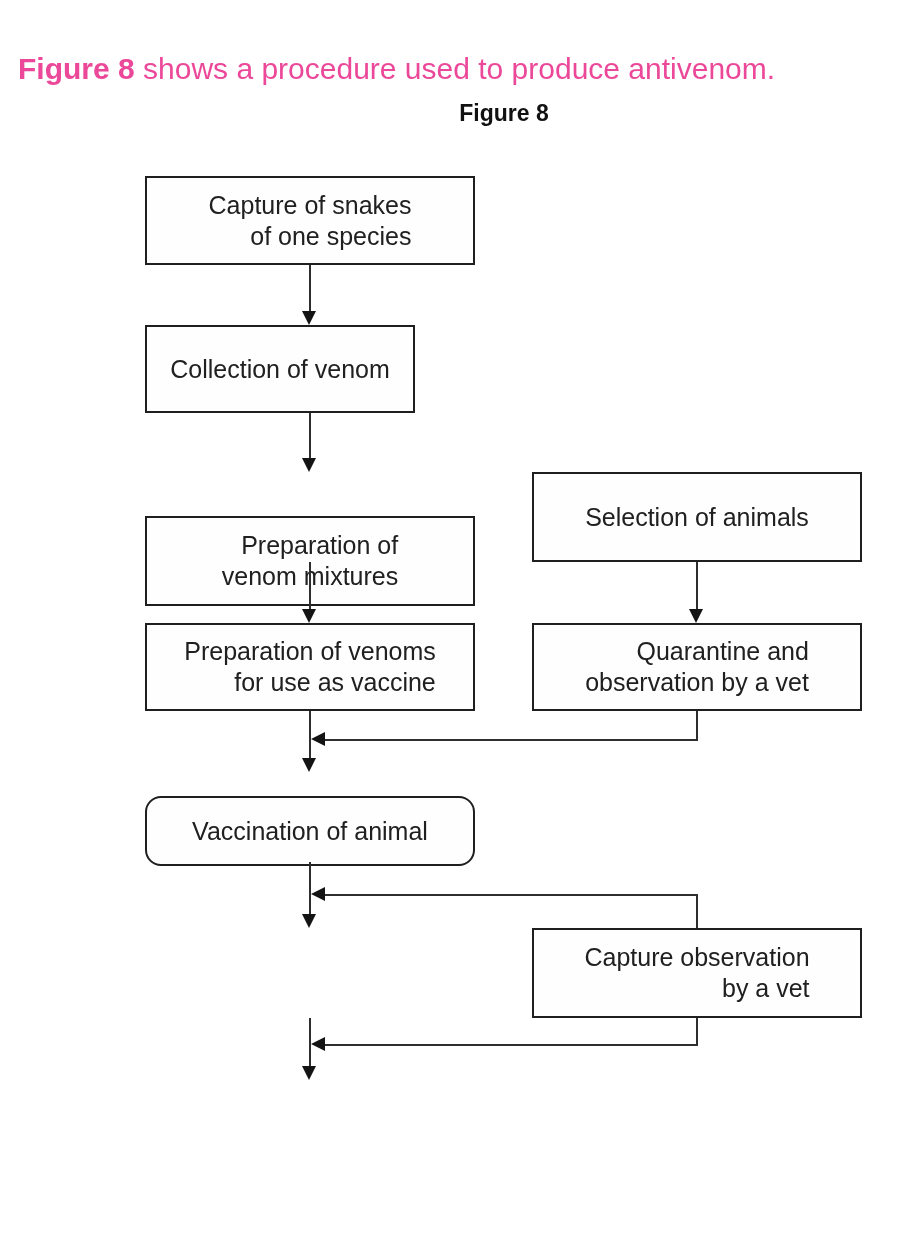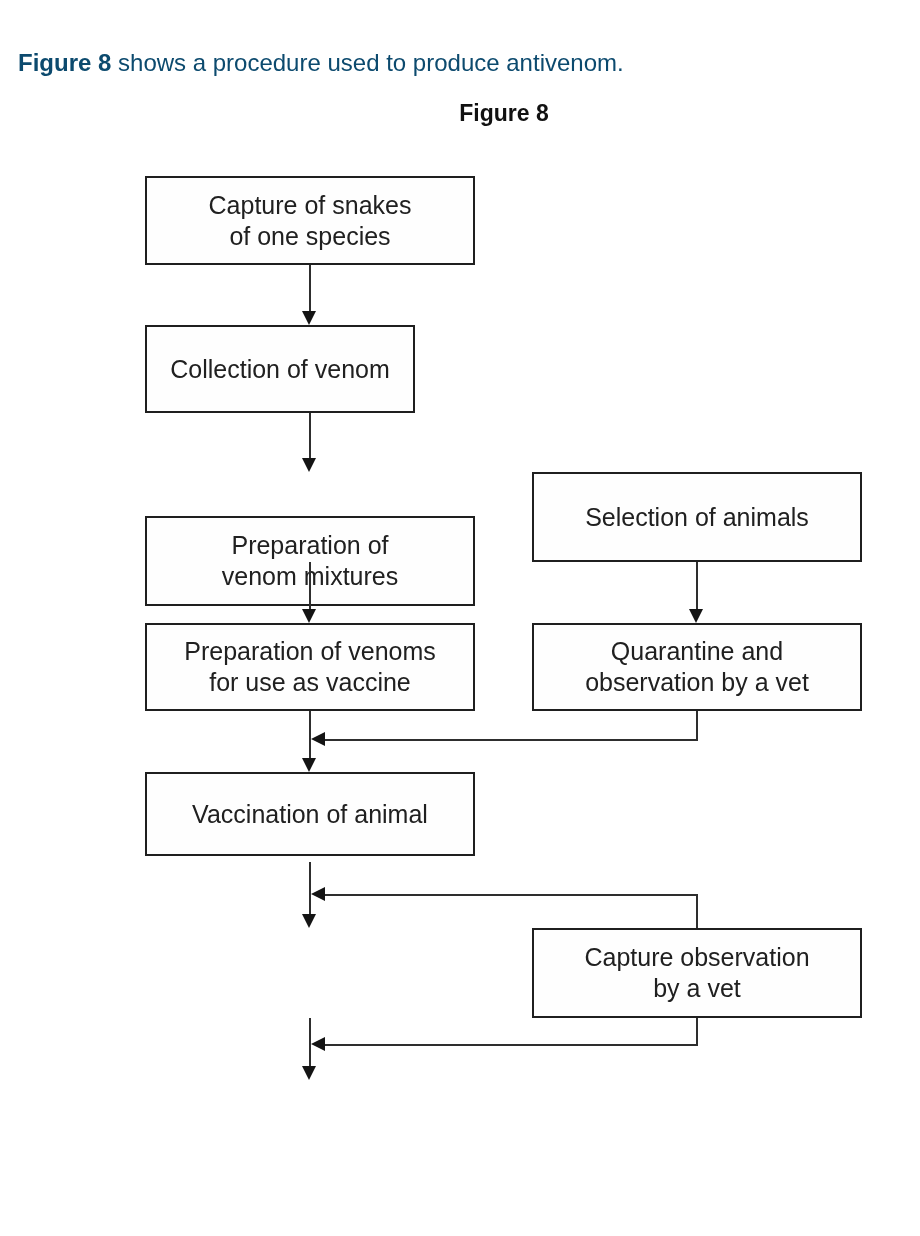--- a/index.html
+++ b/index.html
@@ -6,34 +6,34 @@
   .page{
     position:relative;
     width:920px;height:1236px;
     background:#ffffff;
     font-family:"Liberation Sans","DejaVu Sans",sans-serif;
     color:#1c1c1c;
     overflow:hidden;
   }
   .intro{
     position:absolute;left:18px;top:25px;width:880px;
-    font-size:24px;line-height:28px;color:#0c4a6e;
+    font-size:30px;line-height:28px;color:#ec4899;
   }
   .intro b{font-weight:bold;}
   .fig-title{
     position:absolute;left:146px;top:100px;width:716px;
     text-align:center;font-size:23px;font-weight:bold;color:#111;
   }
   .node{
     position:absolute;
     box-sizing:border-box;
     border:2px solid #1f1f1f;
     background:#fefefe;
     display:flex;align-items:center;justify-content:center;
-    text-align:center;
+    text-align:right;
     font-size:25px;line-height:31px;color:#202020;
     white-space:pre-line;
   }
   .vline{position:absolute;width:2px;background:#2e2e2e;}
   .hline{position:absolute;height:2px;background:#2e2e2e;}
   .arr-down{
     position:absolute;width:0;height:0;
     border-left:7px solid transparent;border-right:7px solid transparent;
     border-top:14px solid #141414;
   }
@@ -61,21 +61,21 @@
 venom mixtures</div>
 
   <div class="node" style="left:145px;top:623px;width:330px;height:88px;">Preparation of venoms
 for use as vaccine</div>
 
   <div class="node" style="left:532px;top:472px;width:330px;height:90px;">Selection of animals</div>
 
   <div class="node" style="left:532px;top:623px;width:330px;height:88px;">Quarantine and
 observation by a vet</div>
 
-  <div class="node" style="left:145px;top:772px;width:330px;height:84px;">Vaccination of animal</div>
+  <div class="node" style="left:145px;top:796px;width:330px;height:70px;border-radius:16px;">Vaccination of animal</div>
 
 
   <div class="node" style="left:532px;top:928px;width:330px;height:90px;">Capture observation
 by a vet</div>
 
 
   <div class="vline" style="left:309px;top:265px;height:48px;"></div>
   <div class="arr-down" style="left:302px;top:311px;"></div>
 
   <div class="vline" style="left:309px;top:413px;height:47px;"></div>

